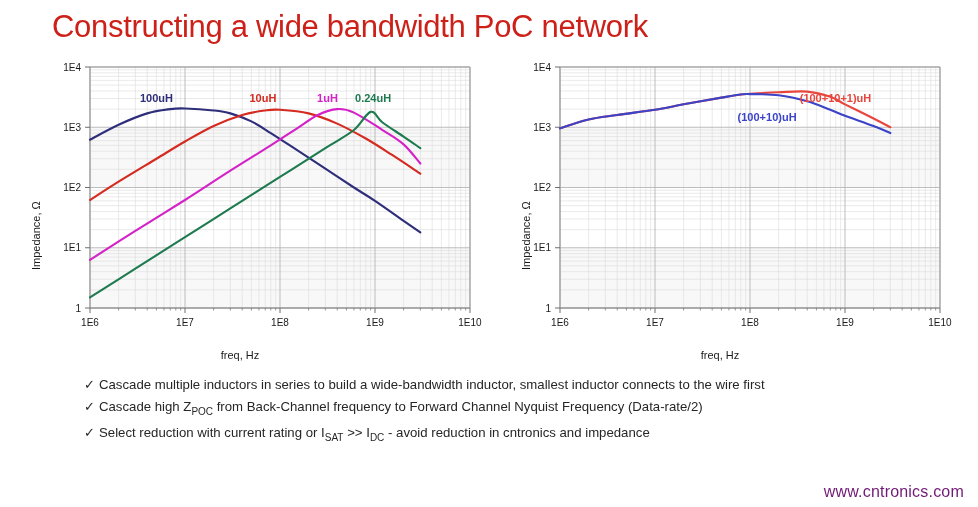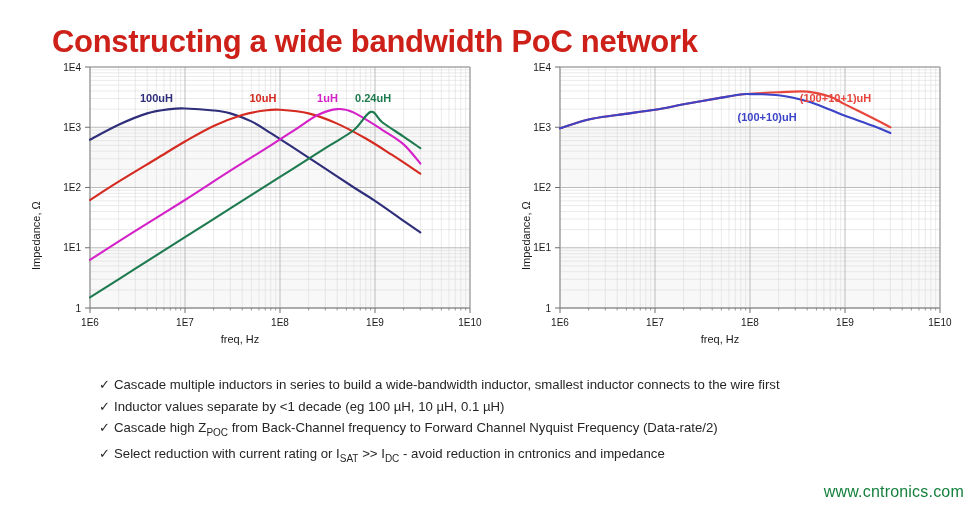--- a/index.html
+++ b/index.html
@@ -12,25 +12,25 @@
   }
   #slide {
     position: relative;
     width: 978px; height: 507px;
     background: #ffffff;
   }
 
   
   #title {
     position: absolute;
-    left: 52px; top: 22px;
+    left: 52px; top: 7px;
     width: 880px; height: 40px;
     color: #cc2018;
     font-size: 31px;
-    font-weight: bold;
+    font-weight: normal;
     letter-spacing: -0.3px;
     line-height: 40px;
     white-space: nowrap;
   }
 
   
   .chart {
     position: absolute;
     top: 55px;
     width: 470px;
@@ -48,56 +48,55 @@
     transform-origin: left top;
     font-size: 11px;
     color: #1a1a1a;
     white-space: nowrap;
   }
   #chart-left .ylabel  { left: 10px; top: 215px; }
   #chart-right .ylabel { left: 20px; top: 215px; }
 
   .xlabel {
     position: absolute;
-    top: 278px;
+    top: 294px;
     width: 470px;
     text-align: center;
     font-size: 11px;
     color: #1a1a1a;
   }
   #chart-left .xlabel  { left: 20px; width: 400px; }
   #chart-right .xlabel { left: 10px; width: 420px; }
 
   
   #bullets {
     position: absolute;
     left: 84px; top: 374px;
     width: 880px;
-    margin-left: 15px;
   }
   .bullet {
     display: block;
     font-size: 13.2px;
     color: #262626;
     line-height: 21.5px;
     white-space: nowrap;
   }
   .bullet .tick {
     display: inline-block;
     width: 15px;
     color: #262626;
     font-size: 13px;
   }
   .bullet sub { font-size: 10px; }
 
   
   #watermark {
     position: absolute;
     right: 14px; bottom: 6px;
-    color: #15803d;
+    color: #701a75;
     font-size: 16px;
     letter-spacing: 0.2px;
   }
 </style>
 </head>
 <body>
 
 <div id="slide">
 
   <div id="title">Constructing a wide bandwidth PoC network</div>
@@ -401,19 +400,18 @@
         <path d="M 60.00 73.32 C 64.77 71.83, 79.07 66.63, 88.60 64.40 C 98.13 62.17, 106.13 61.56, 117.20 59.95 C 128.26 58.35, 143.93 56.54, 155.00 54.78 C 166.07 53.01, 172.53 51.36, 183.60 49.34 C 194.66 47.32, 211.87 44.29, 221.40 42.65 C 230.93 41.00, 236.03 40.06, 240.79 39.47 C 245.56 38.88, 243.70 38.97, 250.00 39.10 C 256.30 39.23, 269.07 39.03, 278.60 40.23 C 288.13 41.42, 298.58 43.84, 307.20 46.26 C 315.81 48.68, 323.98 52.36, 330.28 54.78 C 336.59 57.20, 337.78 58.08, 345.00 60.78 C 352.22 63.48, 366.04 68.09, 373.60 70.97 C 381.15 73.86, 387.54 76.90, 390.33 78.09" fill="none" stroke="#3b44c8" stroke-width="2.1" stroke-linecap="round" stroke-linejoin="round"></path>
         <text x="335.5" y="46.9" text-anchor="middle" font-family="&quot;Liberation Sans&quot;, sans-serif" font-size="11" font-weight="600" fill="#e8453c">(100+10+1)uH</text>
         <text x="267.1" y="66.2" text-anchor="middle" font-family="&quot;Liberation Sans&quot;, sans-serif" font-size="11" font-weight="600" fill="#3b44c8">(100+10)uH</text>
       </svg>
     <div class="ylabel">Impedance, Ω</div>
     <div class="xlabel">freq, Hz</div>
   </div>
 
   <div id="bullets">
       <div class="bullet"><span class="tick">✓</span><span><span>Cascade multiple inductors in series to build a wide-bandwidth inductor, smallest inductor connects to the wire first</span></span></div>
-      <div class="bullet"><span class="tick">✓</span><span><span>Inductor values separate by &lt;1 decade (eg 100 µH, 10 µH, 0.1 µH)</span></span></div>
       <div class="bullet"><span class="tick">✓</span><span><span>Cascade high Z</span><sub>POC</sub><span> from Back-Channel frequency to Forward Channel Nyquist Frequency (Data-rate/2)</span></span></div>
       <div class="bullet"><span class="tick">✓</span><span><span>Select reduction with current rating or I</span><sub>SAT</sub><span> &gt;&gt; I</span><sub>DC</sub><span> - avoid reduction in cntronics and impedance</span></span></div>
     </div>
 
   <div id="watermark">www.cntronics.com</div>
 </div>
 
 </body></html>

